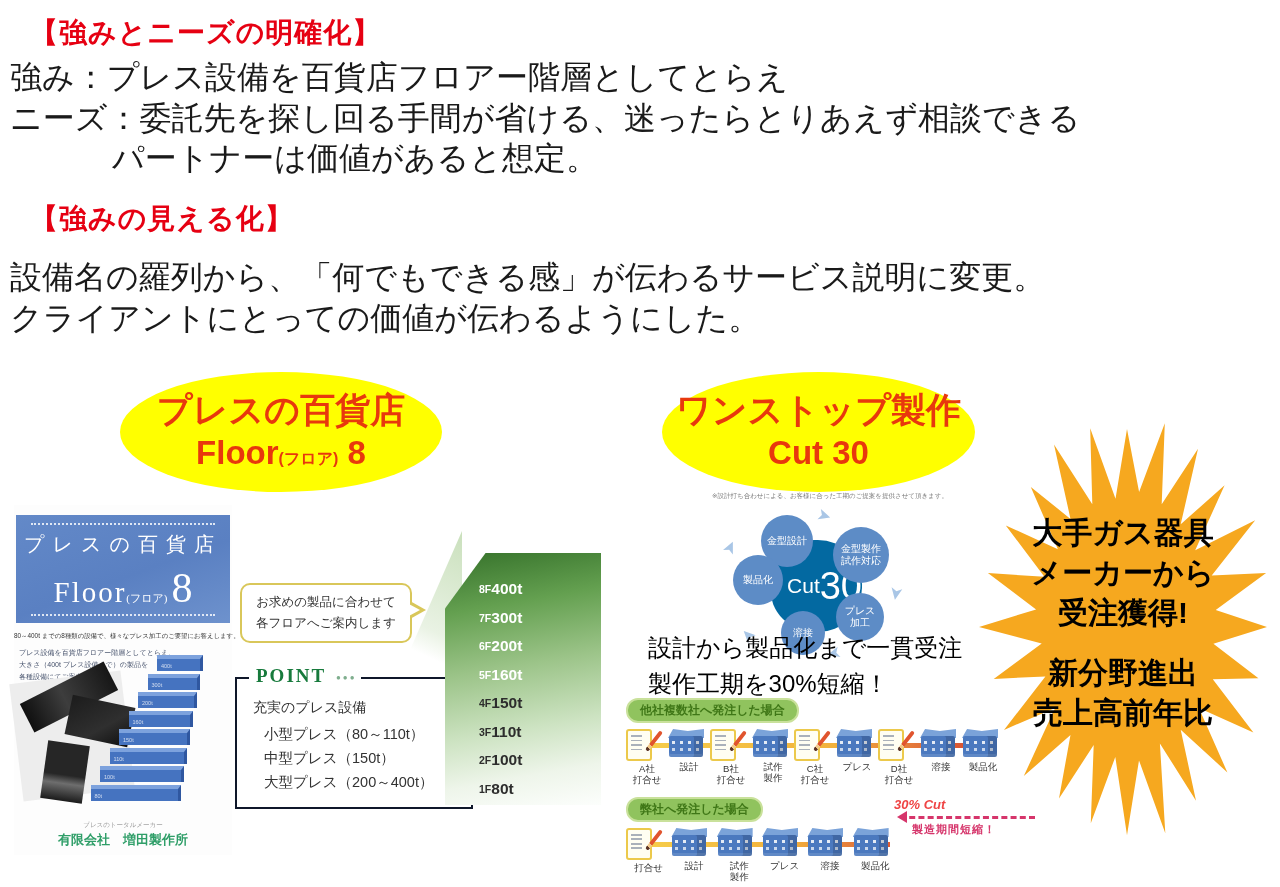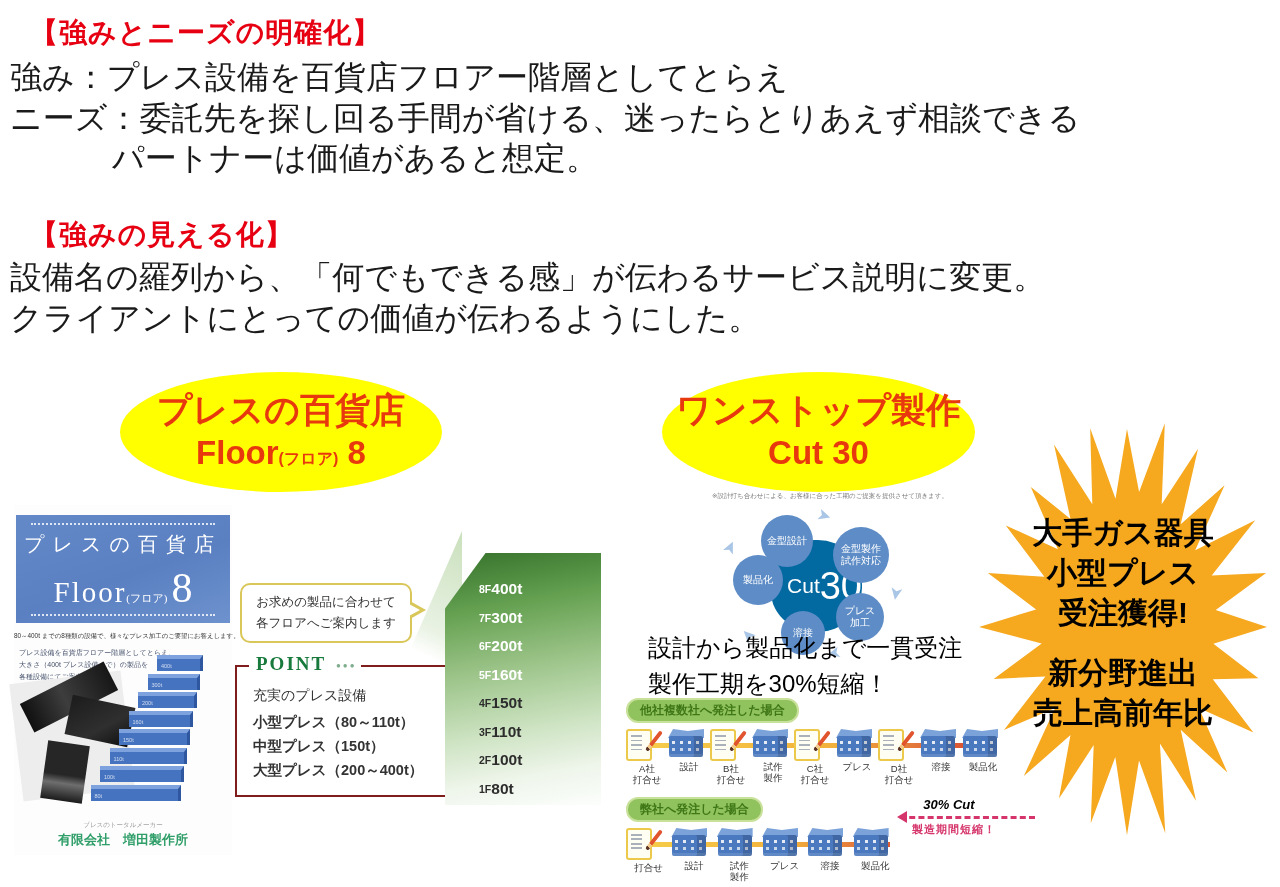--- a/index.html
+++ b/index.html
@@ -46,26 +46,26 @@
   .swoosh{position:absolute;left:146px;top:26px;width:84px;height:150px;
       background:linear-gradient(205deg,#bcd8ab,#e4efdd 60%,transparent 75%);
       clip-path:polygon(100% 0,22% 100%,100% 100%);opacity:.8;}
   .bubble{position:absolute;left:8px;top:78px;width:168px;height:56px;background:#fff;border:2px solid #d9c75a;
       border-radius:10px;display:flex;flex-direction:column;justify-content:center;text-align:center;
       font-size:12.5px;color:#333;line-height:1.65;}
   .bubble-tail{position:absolute;left:178px;top:96px;width:0;height:0;border:9px solid transparent;
       border-left:16px solid #d9c75a;}
   .bubble-tail-in{position:absolute;left:175px;top:98px;width:0;height:0;border:7px solid transparent;
       border-left:13px solid #fff;z-index:1;}
-  .point-box{position:absolute;left:3px;top:160px;width:234px;height:128px;border:2px solid #7f1d1d;background:#fff;}
+  .point-box{position:absolute;left:3px;top:172px;width:234px;height:128px;border:2px solid #0f172a;background:#fff;}
   .point-title{position:absolute;top:-14px;left:12px;background:#fff;padding:0 7px;color:#177a3c;
       font-family:"Liberation Serif","DejaVu Serif",serif;font-weight:bold;font-size:19px;letter-spacing:2px;}
   .point-dots{position:absolute;top:-6px;left:95px;background:#fff;padding:0 4px;color:#7fae8e;font-size:8px;letter-spacing:2px;}
   .point-head{margin:20px 0 8px 16px;font-size:14px;color:#333;}
-  .point-item{margin:5px 0 0 16px;font-size:14.5px;color:#333;font-weight:bold;}
+  .point-item{margin:5px 0 0 27px;font-size:14.5px;color:#333;}
   .floor-chart{position:absolute;left:213px;top:48px;width:156px;height:252px;
       clip-path:polygon(26% 0,100% 0,100% 100%,0 100%,0 22%);
       background:linear-gradient(170deg,#36722b,#64a050 22%,#9cc489 45%,#cde3c2 68%,#eef5ea 85%,#fcfefc 100%);}
   .floor-rows{position:absolute;left:0;top:22px;width:100%;}
   .frow{display:flex;align-items:center;height:28.5px;padding:0 12px 0 34px;box-sizing:border-box;}
   .frow .ffloor{font-size:10.5px;font-weight:bold;}
   .frow .fton{font-size:15.5px;font-weight:bold;}
   .frow.light{color:#fff;}
   .frow.dark{color:#2d2d2d;}
 
@@ -107,41 +107,41 @@
       background:linear-gradient(#e0542e 0 72%,#f2c98c 72% 88%,#5a3325 88%);transform:rotate(38deg);}
   .icon-factory{width:36px;height:30px;position:relative;}
   .icon-factory .rf{position:absolute;left:0;top:0;width:36px;height:9px;background:#7ba3d9;
       clip-path:polygon(0 100%,14% 0,55% 22%,100% 0,100% 100%);}
   .icon-factory .bx{position:absolute;left:1px;top:7px;width:34px;height:21px;background:#4b79bf;border-radius:2px;
       box-shadow:inset -9px 0 0 rgba(0,0,0,.14),inset 0 -3px 0 rgba(255,255,255,.12);
       background-image:repeating-linear-gradient(90deg,rgba(255,255,255,.85) 0 3px,transparent 3px 8px),
                        repeating-linear-gradient(90deg,rgba(255,255,255,.7) 0 3px,transparent 3px 8px);
       background-size:28px 3px,28px 3px;background-repeat:no-repeat;background-position:3px 5px,3px 12px;}
   .cut30cut{position:absolute;left:268px;top:0px;width:150px;z-index:1;}
-  .cut-label{color:#000000;font-weight:bold;font-style:italic;font-size:13px;text-align:center;width:110px;}
+  .cut-label{color:#ef4444;font-weight:bold;font-style:italic;font-size:13px;width:110px;}
   .cut-line{position:relative;border-top:3px dashed #d6356b;margin:4px 0 3px 6px;width:135px;}
   .cut-line::before{content:"";position:absolute;left:-9px;top:-8px;border:6px solid transparent;border-right:10px solid #d6356b;}
   .cut-sub{color:#d6356b;font-size:11px;font-weight:bold;letter-spacing:1px;text-align:center;width:120px;}
 
   
   .burst-svg{position:absolute;left:975px;top:405px;width:305px;height:465px;z-index:5;}
   .burst-text{position:absolute;left:1003px;top:513px;width:240px;text-align:center;z-index:6;}
   .burst-line{font-size:30px;font-weight:bold;color:#000;line-height:40px;white-space:nowrap;}
   .burst-gap{height:20px;}
 </style>
 </head>
 <body>
 
 <div class="stage">
 
   <div class="sec-heading" style="top:14px">【強みとニーズの明確化】</div>
   <div class="body-line" style="top:56px">強み：プレス設備を百貨店フロアー階層としてとらえ</div>
   <div class="body-line" style="top:97px">ニーズ：委託先を探し回る手間が省ける、迷ったらとりあえず相談できる</div>
   <div class="body-line" style="top:137px;left:112px">パートナーは価値があると想定。</div>
-  <div class="sec-heading" style="top:216px">【強みの見える化】</div>
+  <div class="sec-heading" style="top:200px">【強みの見える化】</div>
   <div class="body-line" style="top:256px">設備名の羅列から、「何でもできる感」が伝わるサービス説明に変更。</div>
   <div class="body-line" style="top:297px">クライアントにとっての価値が伝わるようにした。</div>
 
   <div class="badge" style="left:120px;top:372px;width:322px;height:120px">
     <span class="badge-t1">プレスの百貨店</span>
     <span class="badge-t2"><span>Floor</span><span class="badge-small">(フロア)</span><span> 8</span></span>
   </div>
   <div class="badge" style="left:662px;top:372px;width:313px;height:120px">
     <span class="badge-t1">ワンストップ製作</span>
     <span class="badge-t2">Cut 30</span>
@@ -369,20 +369,20 @@
       <div class="cut-line"></div>
       <div class="cut-sub">製造期間短縮！</div>
     </div>
   </div>
 
   <svg class="burst-svg" viewBox="0 0 305 465">
     <polygon id="burst-poly" points="152.0,24.0 164.1,86.9 189.8,18.3 186.7,99.3 223.0,43.8 205.7,119.3 249.6,80.2 220.2,145.3 280.2,115.3 236.7,170.5 291.1,168.1 240.7,204.9 292.0,222.0 238.4,238.7 283.4,273.2 237.8,274.2 278.4,327.4 223.9,302.9 252.4,367.5 205.7,324.7 221.0,395.7 184.9,338.4 190.3,428.2 164.0,355.4 152.0,430.3 140.3,352.0 115.8,418.2 118.7,340.0 84.0,393.5 95.5,330.1 48.8,371.1 80.1,302.9 29.0,324.9 70.4,271.5 18.7,273.9 66.7,238.4 4.0,222.0 61.1,204.4 12.9,168.1 69.4,171.8 30.8,120.4 82.9,144.3 55.8,82.0 95.5,113.9 79.0,39.4 117.3,99.3 115.2,23.3 140.5,93.7" fill="#f6a81f"></polygon>
   </svg>
   <div class="burst-text" id="burst-lines">
       <div class="burst-line">大手ガス器具</div>
-      <div class="burst-line">小型プレス</div>
+      <div class="burst-line">メーカーから</div>
       <div class="burst-line">受注獲得!</div>
       <div class="burst-gap"></div>
       <div class="burst-line">新分野進出</div>
       <div class="burst-line">売上高前年比</div>
     </div>
 
 </div>
 
 </body></html>

